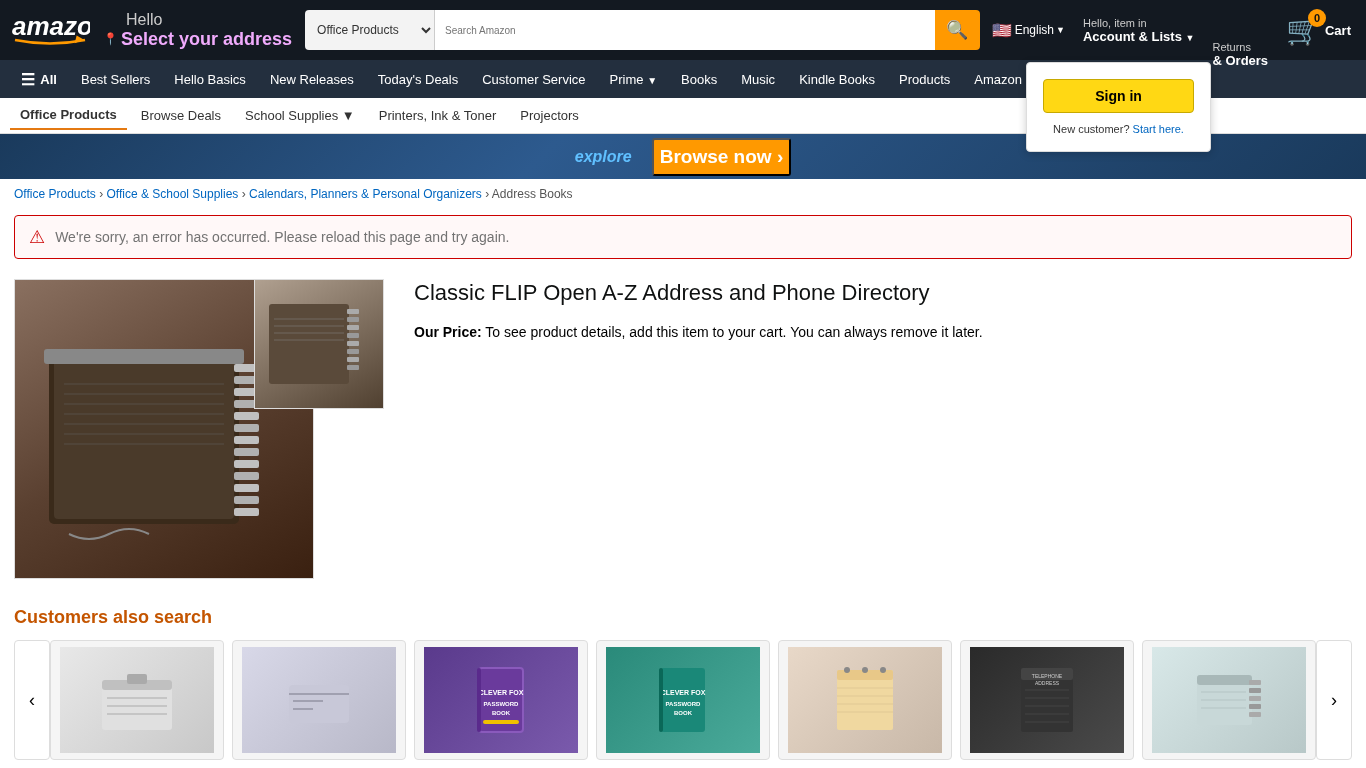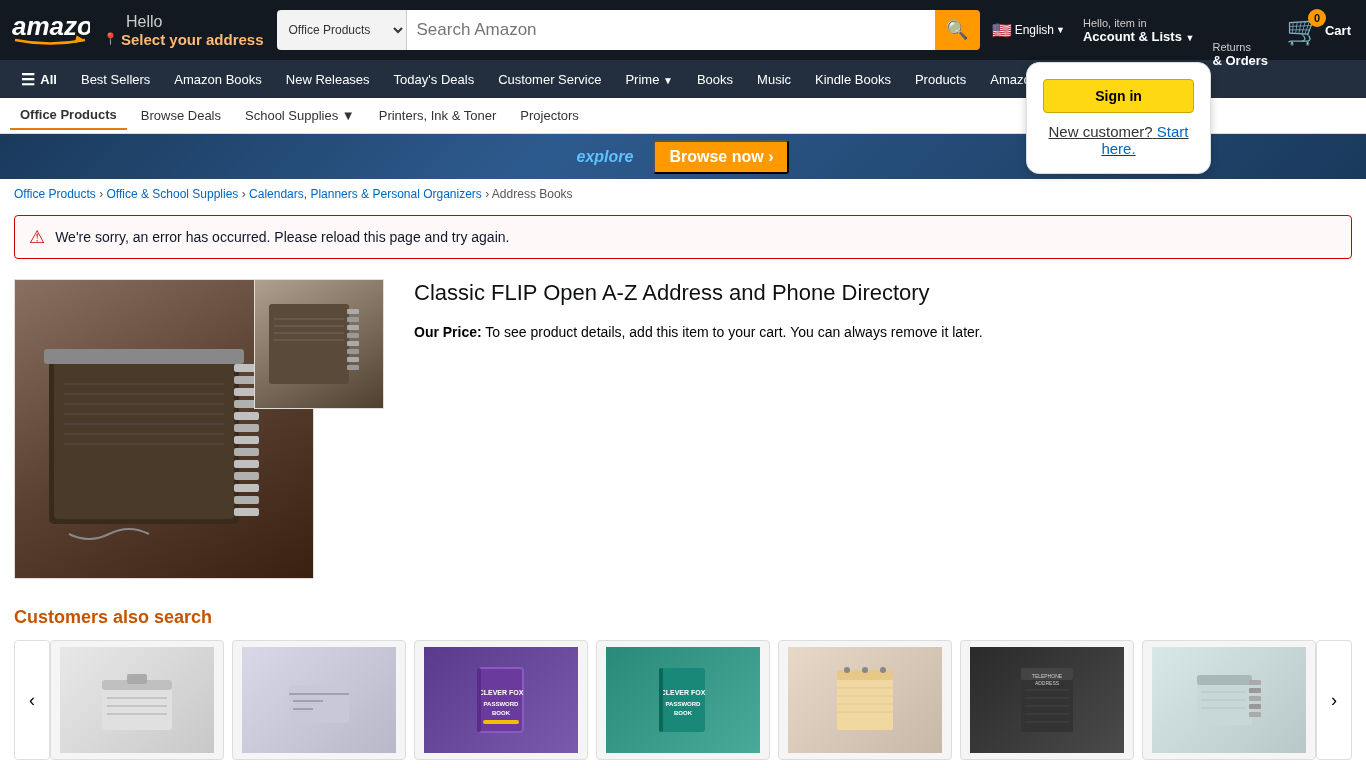--- a/index.html
+++ b/index.html
@@ -3,25 +3,25 @@
   <meta charset="utf-8">
   <style>
     * { margin: 0; padding: 0; box-sizing: border-box; }
     body { font-family: Arial, sans-serif; font-size: 13px; background: #fff; overflow-x: hidden; }
 
     
     #header { background: #131921; color: #fff; display: flex; align-items: center; padding: 8px 10px; gap: 8px; height: 60px; }
     #logo { color: #ff9900; font-size: 24px; font-weight: bold; font-style: italic; min-width: 80px; }
     #address-block { display: flex; flex-direction: column; min-width: 130px; cursor: pointer; padding: 4px; border: 1px solid transparent; }
     #address-hello { font-size: 16px; color: #ccc; padding-left: 23px; }
-    #address-select { font-size: 15px; font-weight: bold; color: #fdba74; display: flex; align-items: center; gap: 3px; }
+    #address-select { font-size: 18px; font-weight: bold; color: #f0abfc; display: flex; align-items: center; gap: 3px; }
     #address-select::before { content: '📍'; font-size: 12px; }
     #search-form { display: flex; flex: 1; height: 40px; }
     #search-category { background: #f3f3f3; border: none; border-radius: 4px 0 0 4px; padding: 0 8px; font-size: 12px; color: #333; cursor: pointer; border-right: 1px solid #ccc; min-width: 130px; }
-    #search-input { flex: 1; border: none; padding: 0 10px; font-size: 17px; outline: none; }
+    #search-input { flex: 1; border: none; padding: 0 10px; font-size: 10px; outline: none; }
     #search-btn { background: #ff9900; border: none; width: 45px; border-radius: 0 4px 4px 0; cursor: pointer; font-size: 18px; color: #333; }
     #lang-block { display: flex; align-items: center; gap: 3px; color: #fff; cursor: pointer; font-size: 12px; border: 1px solid transparent; padding: 4px; }
     #flag { font-size: 16px; }
     #account-block { color: #fff; cursor: pointer; font-size: 12px; border: 1px solid transparent; padding: 4px; }
     #account-block div:first-child { color: #ccc; font-size: 11px; }
     #account-block div:last-child { font-weight: bold; font-size: 13px; }
     #returns-block { color: #fff; cursor: pointer; font-size: 12px; border: 1px solid transparent; padding: 4px; margin-top: 48px; }
     #returns-block div:first-child { color: #ccc; font-size: 11px; }
     #returns-block div:last-child { font-weight: bold; font-size: 13px; }
     #cart-block { display: flex; align-items: center; gap: 4px; color: #fff; cursor: pointer; border: 1px solid transparent; padding: 4px; }
@@ -34,38 +34,38 @@
     .nav-item.all { display: flex; align-items: center; gap: 5px; font-weight: bold; }
     .nav-item .hamburger { font-size: 16px; }
     .nav-arrow { font-size: 10px; }
 
     
     #subnav { background: #fff; border-bottom: 1px solid #ddd; display: flex; align-items: center; padding: 0 10px; height: 36px; gap: 4px; }
     .subnav-item { padding: 6px 10px; font-size: 13px; cursor: pointer; color: #333; white-space: nowrap; }
     .subnav-item.active { font-weight: bold; border-bottom: 2px solid #e47911; }
 
     
-    #signin-dropdown { position: absolute; top: 62px; right: 155px; background: #fff; border: 1px solid #ddd; border-radius: 13px; box-shadow: 0 2px 8px rgba(0,0,0,0.2); padding: 16px; width: 185px; z-index: 100; }
+    #signin-dropdown { position: absolute; top: 62px; right: 155px; background: #fff; border: 1px solid #ddd; border-radius: 4px; box-shadow: 0 2px 8px rgba(0,0,0,0.2); padding: 16px; width: 185px; z-index: 100; }
     #signin-btn { background: #ffd814; border: 1px solid #c7a900; border-radius: 4px; width: 100%; padding: 8px; font-size: 14px; font-weight: bold; cursor: pointer; margin-bottom: 10px; }
-    #new-customer { font-size: 15px; color: #333; text-align: center; text-decoration: underline; }
+    #new-customer { font-size: 11px; color: #333; text-align: center; }
     #new-customer a { color: #0066c0; text-decoration: none; }
 
     
     #banner { height: 45px; background: linear-gradient(135deg, #1a3a5c 0%, #2d5a8e 40%, #1a3a5c 100%); display: flex; align-items: center; justify-content: center; gap: 20px; color: #fff; overflow: hidden; }
-    #banner-browse { background: #ff9900; color: #fff; padding: 6px 14px; border-radius: 3px; font-size: 16px; cursor: pointer; font-weight: bold; }
+    #banner-browse { background: #ff9900; color: #fff; padding: 6px 6px; border-radius: 3px; font-size: 19px; cursor: pointer; font-weight: bold; }
 
     
     #breadcrumb { padding: 8px 14px; font-size: 12px; color: #555; }
     #breadcrumb a { color: #0066c0; text-decoration: none; }
     #breadcrumb span { color: #555; }
 
     
     #error-bar { margin: 6px 14px; border: 1px solid #c00; border-radius: 4px; padding: 10px 14px; display: flex; align-items: center; gap: 10px; background: #fff8f8; }
     #error-icon { color: #c00; font-size: 18px; }
-    #error-text { font-size: 14px; color: #0f172a; }
+    #error-text { font-size: 14px; color: #737373; }
 
     
     #product-section { display: flex; padding: 14px; gap: 30px; }
     #product-images { width: 370px; position: relative; }
     #main-image { width: 300px; height: 300px; background: #f5f5f5; border: 1px solid #ddd; display: flex; align-items: center; justify-content: center; overflow: hidden; }
     #thumb-image { width: 130px; height: 130px; background: #f5f5f5; border: 1px solid #ddd; position: absolute; top: 0; right: 0; display: flex; align-items: center; justify-content: center; overflow: hidden; }
     #product-details { flex: 1; }
     #product-title { font-size: 22px; font-weight: 400; line-height: 1.3; margin-bottom: 16px; color: #0f1111; }
     #price-row { margin-bottom: 14px; font-size: 14px; }
     #add-to-cart-btn { background: #ffd814; border: 1px solid #c7a900; border-radius: 20px; padding: 10px 0; width: 290px; font-size: 15px; font-weight: bold; cursor: pointer; color: #111; }
@@ -160,21 +160,21 @@
     <span id="cart-label">Cart</span>
   </div>
 </div>
 
 <div id="navbar">
   <div class="nav-item all">
     <span class="hamburger">☰</span>
     <span>All</span>
   </div>
   <div class="nav-item">Best Sellers</div>
-  <div class="nav-item">Amazon Books</div>
+  <div class="nav-item">Hello Basics</div>
   <div class="nav-item">New Releases</div>
   <div class="nav-item">Today's Deals</div>
   <div class="nav-item">Customer Service</div>
   <div class="nav-item">
     <span>Prime</span>
     <span class="nav-arrow">▼</span>
   </div>
   <div class="nav-item">Books</div>
   <div class="nav-item">Music</div>
   <div class="nav-item">Kindle Books</div>

